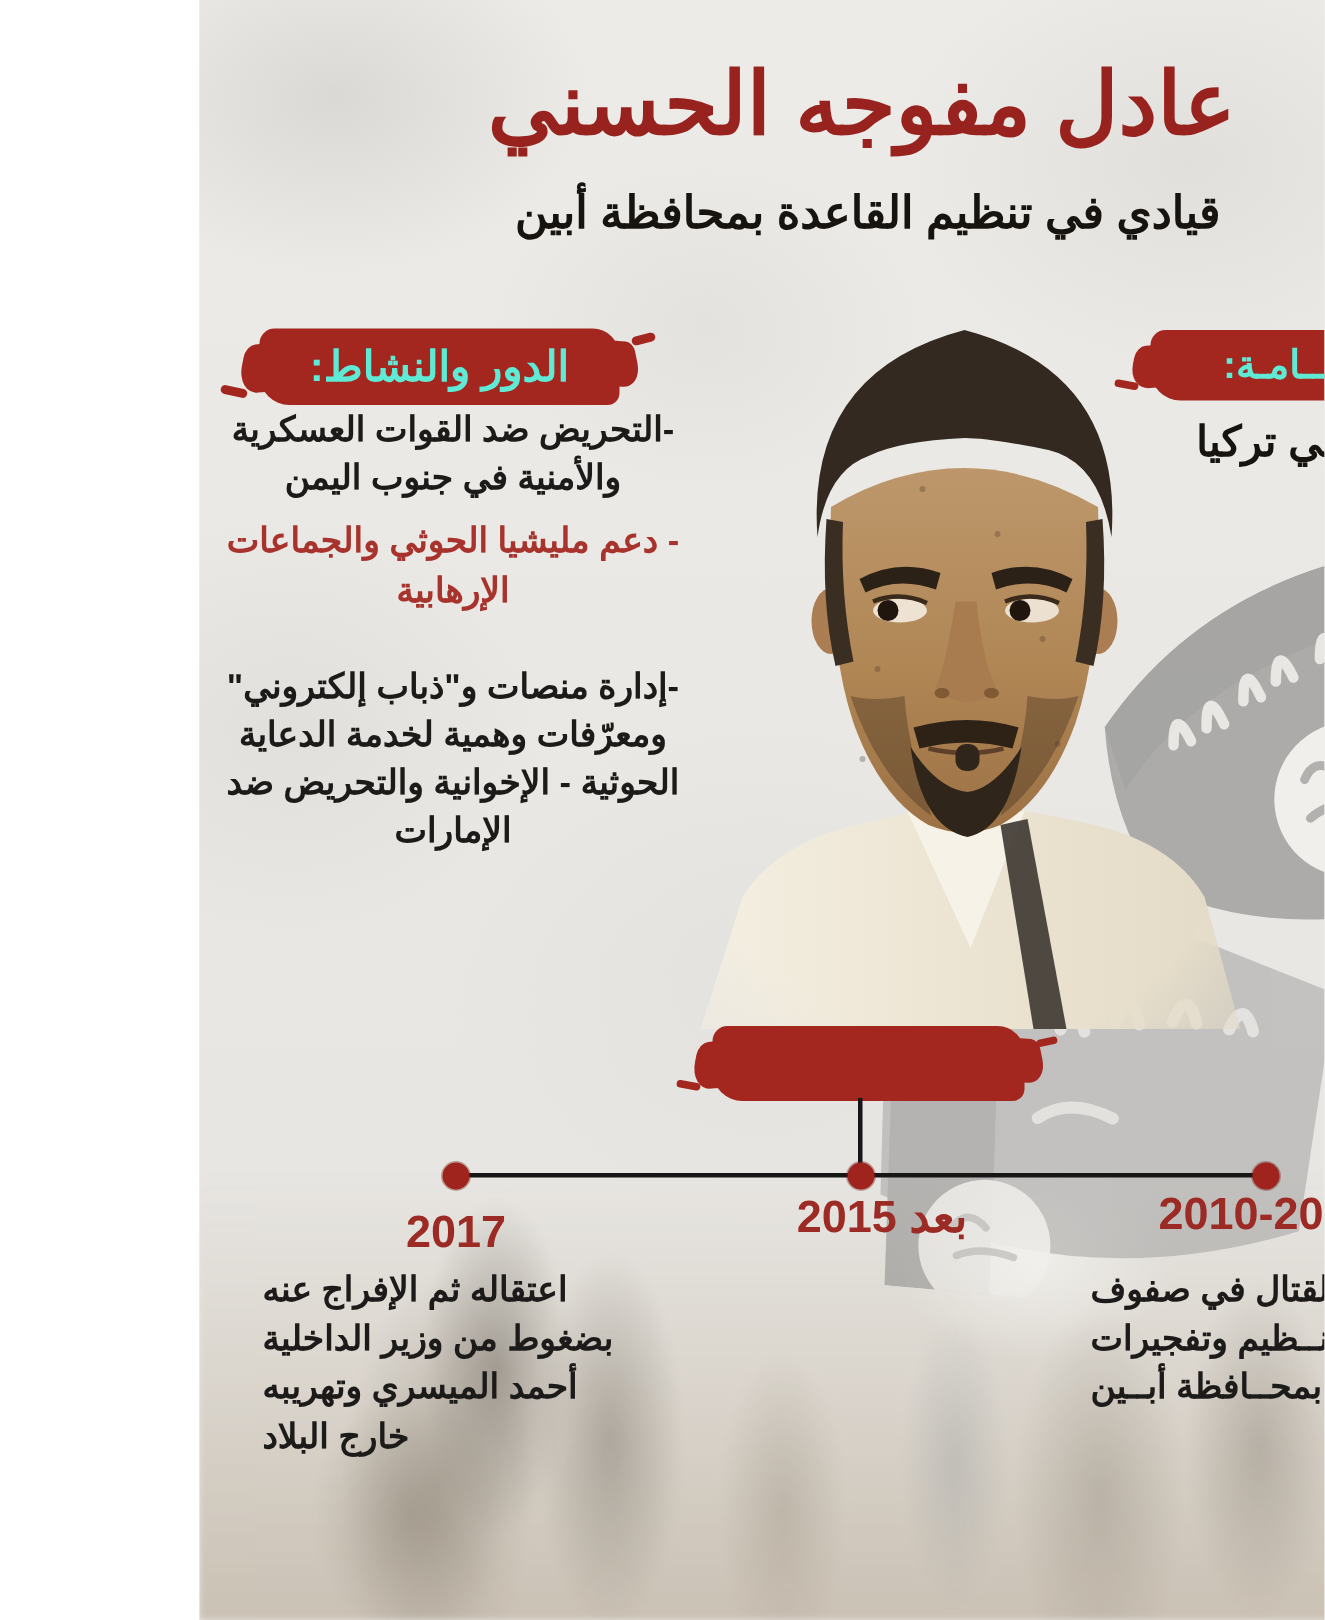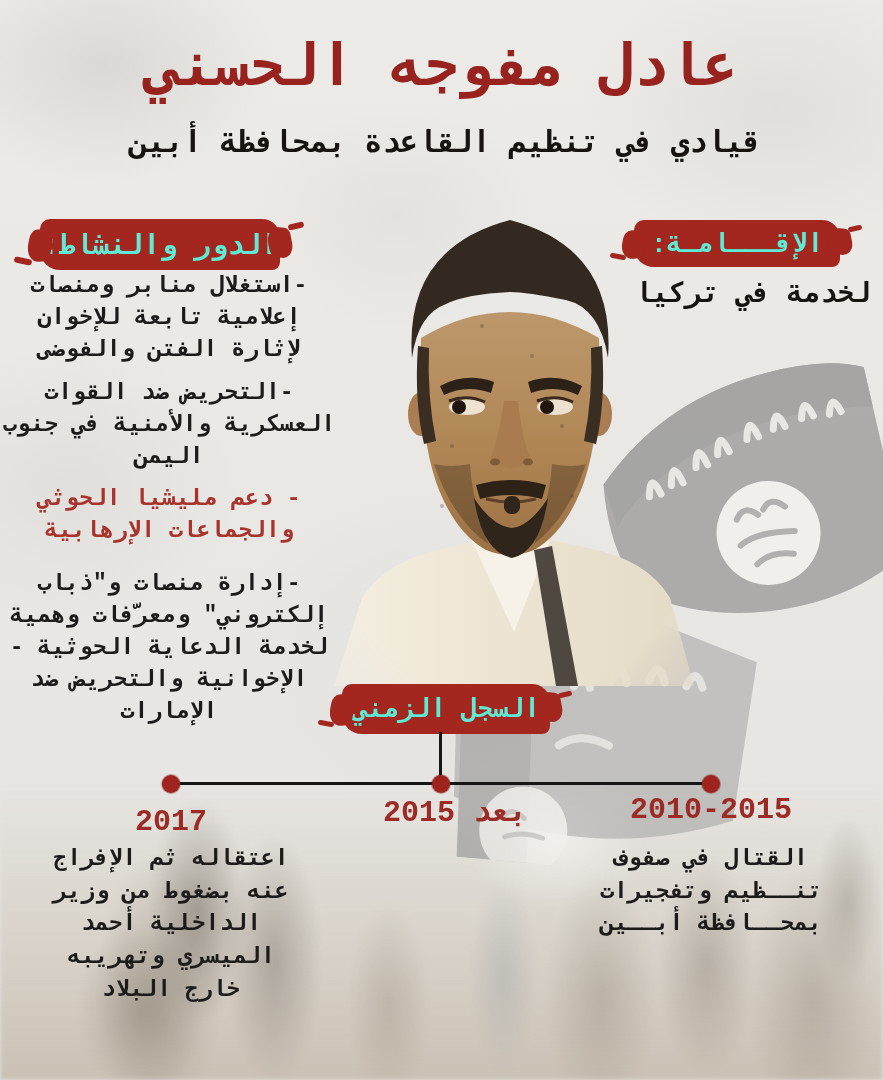--- a/index.html
+++ b/index.html
@@ -1,18 +1,18 @@
 <!DOCTYPE html>
 <html lang="ar" dir="rtl"><head>
 <meta charset="utf-8">
 <style>
   html,body{margin:0;padding:0;}
   .page{
-    position:relative; width:883px; height:1080px; overflow:hidden;
-    font-family:Liberation Mono, monospace; direction:rtl;
+    position:relative; width:750px; height:1080px; overflow:hidden;
+    font-family:Liberation Sans, sans-serif; direction:rtl;
     background-color:#e9e7e4;
     background-image:
       radial-gradient(ellipse 260px 180px at 12% 6%, rgba(197,195,192,.45), transparent 65%),
       radial-gradient(ellipse 300px 220px at 88% 10%, rgba(205,203,200,.35), transparent 65%),
       radial-gradient(ellipse 200px 160px at 45% 20%, rgba(210,208,205,.30), transparent 70%),
       radial-gradient(ellipse 240px 200px at 8% 45%, rgba(206,204,201,.30), transparent 70%),
       radial-gradient(ellipse 300px 240px at 50% 60%, rgba(214,212,209,.25), transparent 70%),
       linear-gradient(#ecebe8, #e6e4e1);
   }
   
@@ -73,40 +73,40 @@
     text-align:center; font-size:30px; font-weight:bold; color:#17140f;
   }
   .role-banner{left:40px; top:219px; width:240px; height:51px; font-size:28px;}
   .res-banner{left:634px; top:220px; width:206px; height:47px; font-size:26px;}
   .tl-banner{left:342px; top:684px; width:208px; height:50px; font-size:26px;}
   .role-list{
     position:absolute; z-index:2; left:2px; top:270px; width:334px;
     text-align:center; font-size:23px; font-weight:bold; color:#1d1b1a; line-height:1.4;
   }
   .role-list p{margin:0 0 10px 0;}
-  .role-list p.red{color:#a8332c; margin-bottom:20px;}
+  .role-list p.red{color:#a8332c; margin-bottom:32px;}
   .res-value{
     position:absolute; z-index:2; left:628px; top:272px; width:250px;
     text-align:center; font-size:28px; font-weight:bold; color:#17140f; line-height:46px;
   }
   
   .tl-vline{position:absolute; z-index:2; left:439px; top:732px; width:3px; height:52px; background:#161616;}
   .tl-hline{position:absolute; z-index:2; left:171px; top:782px; width:541px; height:3px; background:#161616;}
   .tl-dot{
     position:absolute; z-index:2; width:18px; height:18px; border-radius:50%;
     background:#9e241d; top:775px; box-shadow:0 0 0 1px rgba(110,20,14,.35);
   }
   .dot-1{left:162px;} .dot-2{left:432px;} .dot-3{left:702px;}
   .tl-year{
     position:absolute; z-index:2; top:793px; text-align:center;
     font-size:30px; font-weight:bold; color:#9b2b24;
   }
   .year-1{left:86px; width:170px;margin-top:12px;} .year-2{left:360px; width:190px;} .year-3{left:611px; width:200px;}
   .tl-text{
-    position:absolute; z-index:2; top:843px; text-align:center;
+    position:absolute; z-index:2; top:843px; text-align:left;
     font-size:23px; font-weight:bold; color:#1d1b1a; line-height:1.42;
   }
   .text-1{left:42px; width:258px;} .text-2{left:285px; width:312px;} .text-3{left:594px; width:234px;}
 </style>
 </head>
 <body>
 
 <div class="page">
 
   <div class="bg crowd"></div>
@@ -221,35 +221,33 @@
 
   <div class="title">عادل مفوجه الحسني</div>
   <div class="subtitle">قيادي في تنظيم القاعدة بمحافظة أبين</div>
 
   <div class="banner role-banner">
     <span>الدور والنشاط:</span>
     <span class="spl" style="right:-24px; top:4px; width:16px; height:6px; transform:rotate(-14deg);"></span>
     <span class="spl" style="left:-26px; bottom:6px; width:18px; height:6px; transform:rotate(12deg);"></span>
   </div>
   <div class="role-list">
-    <p class="black">-استغلال منابر ومنصات إعلامية تابعة للإخوان لإثارة الفتن والفوضى</p>
     <p class="black">-التحريض ضد القوات العسكرية والأمنية في جنوب اليمن</p>
     <p class="red">- دعم مليشيا الحوثي والجماعات الإرهابية</p>
     <p class="black">-إدارة منصات و"ذباب إلكتروني" ومعرّفات وهمية لخدمة الدعاية الحوثية - الإخوانية والتحريض ضد الإمارات</p>
   </div>
 
   <div class="banner res-banner">
     <span>الإقـــامـة:</span>
     <span class="spl" style="right:-22px; top:6px; width:14px; height:5px; transform:rotate(-12deg);"></span>
     <span class="spl" style="left:-24px; bottom:8px; width:16px; height:5px; transform:rotate(10deg);"></span>
   </div>
   <div class="res-value">لخدمة في تركيا</div>
 
   <div class="banner tl-banner">
-    <span>السجل الزمني</span>
     <span class="spl" style="right:-22px; top:8px; width:14px; height:5px; transform:rotate(-12deg);"></span>
     <span class="spl" style="left:-24px; bottom:8px; width:16px; height:5px; transform:rotate(10deg);"></span>
   </div>
   <div class="tl-vline"></div>
   <div class="tl-hline"></div>
   <div class="tl-dot dot-1"></div>
   <div class="tl-dot dot-2"></div>
   <div class="tl-dot dot-3"></div>
 
   <div class="tl-year year-1">2017</div>

